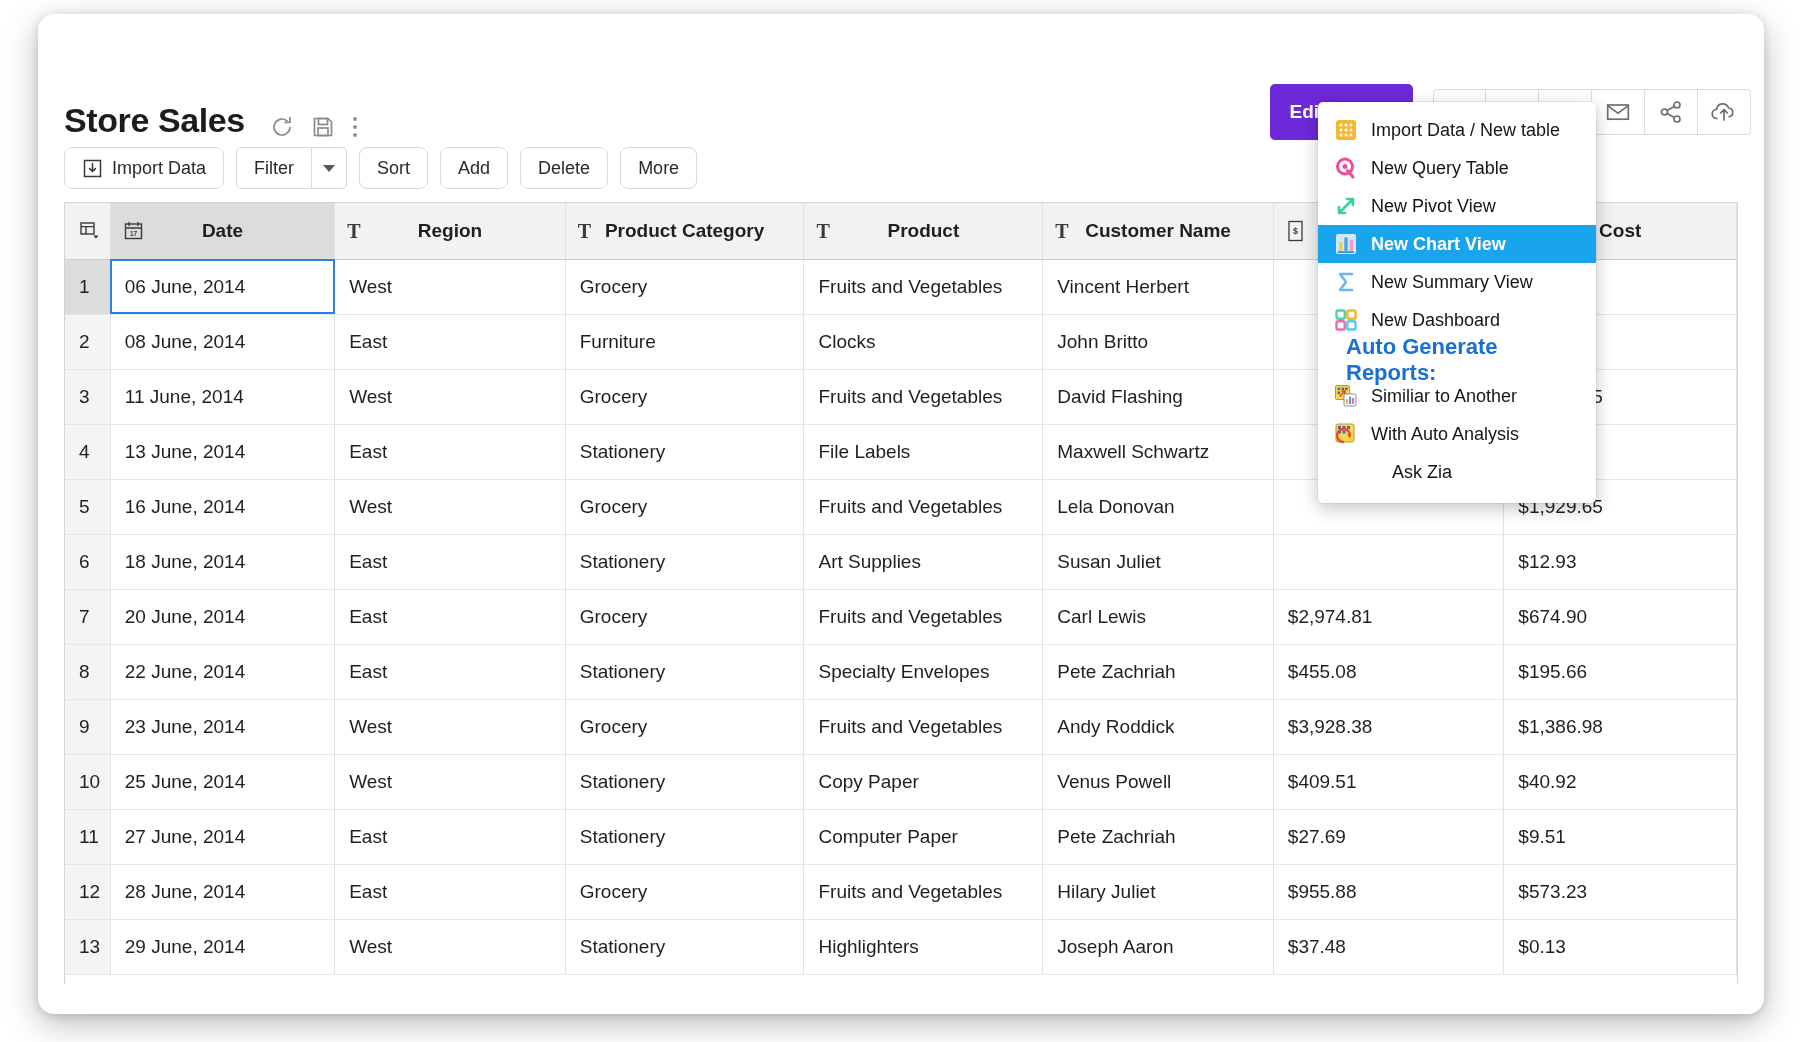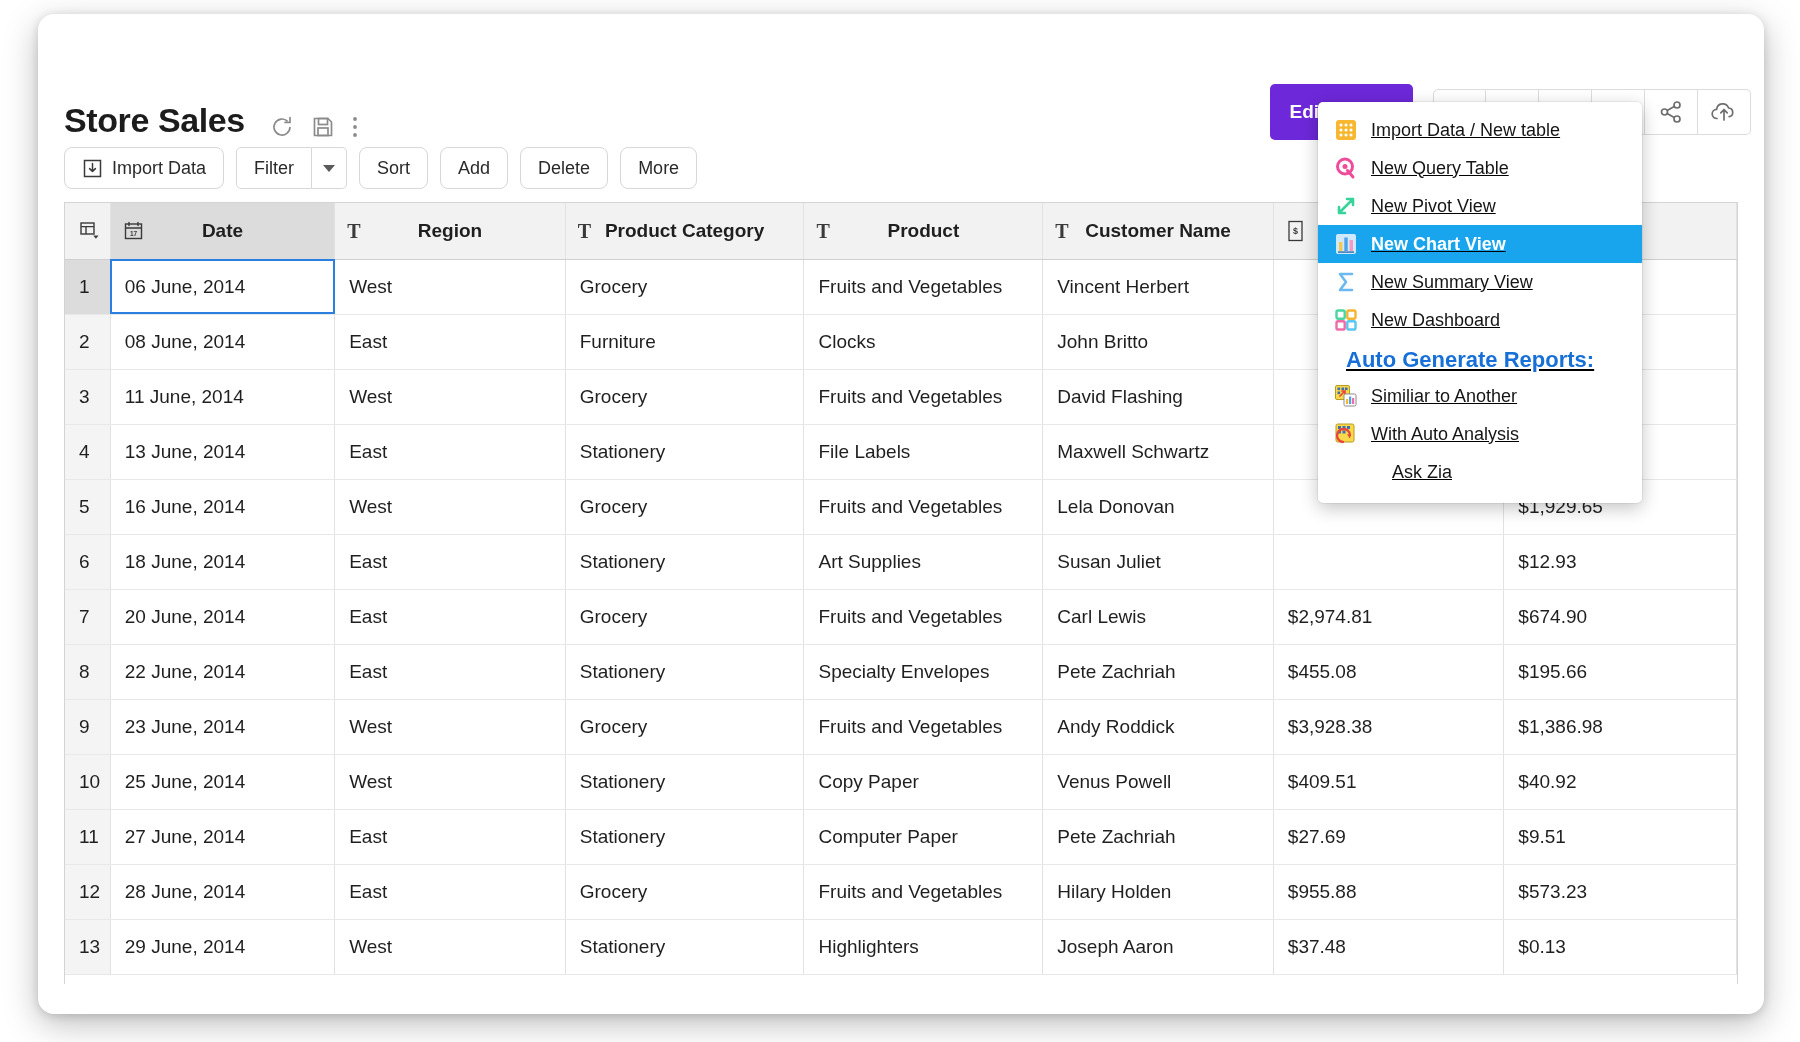--- a/index.html
+++ b/index.html
@@ -198,27 +198,26 @@
   col.c-prod   { width: 232px; }
   col.c-cust   { width: 224px; }
   col.c-sales  { width: 224px; }
   col.c-cost   { width: 226px; }
 
   
   .dropdown {
     position: absolute;
     left: 1280px;
     top: 88px;
-    width: 324px;
+    width: 278px;
     background: #ffffff;
     border-radius: 5px;
     box-shadow: 0 5px 18px rgba(0,0,0,0.24), 0 0 0 1px rgba(0,0,0,0.05);
     padding: 9px 0 12px 0;
     z-index: 50;
-    text-decoration: underline;
   }
   .dd-item {
     display: flex;
     align-items: center;
     height: 38px;
     padding: 0 14px 0 16px;
     gap: 13px;
     font-size: 18px;
     color: #151515;
     cursor: pointer;
@@ -525,21 +524,21 @@
             <td class="">Pete Zachriah</td>
             <td class="num">$27.69</td>
             <td class="num">$9.51</td>
           </tr>
           <tr>
             <td class="rownum">12</td>
             <td class="cell-date">28 June, 2014</td>
             <td class="">East</td>
             <td class="">Grocery</td>
             <td class="">Fruits and Vegetables</td>
-            <td class="">Hilary Holden</td>
+            <td class="">Hilary Juliet</td>
             <td class="num">$955.88</td>
             <td class="num">$573.23</td>
           </tr>
           <tr>
             <td class="rownum">13</td>
             <td class="cell-date">29 June, 2014</td>
             <td class="">West</td>
             <td class="">Stationery</td>
             <td class="">Highlighters</td>
             <td class="">Joseph Aaron</td>

